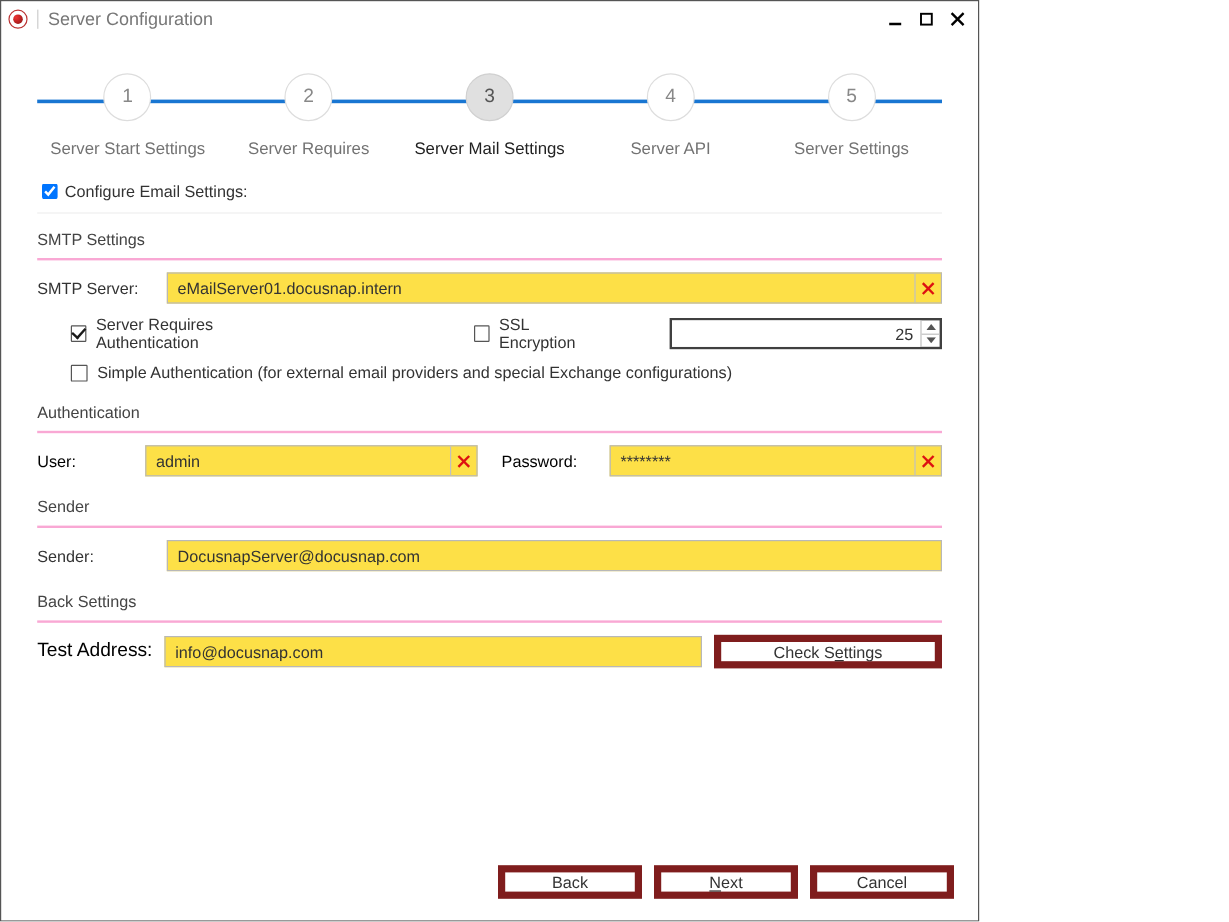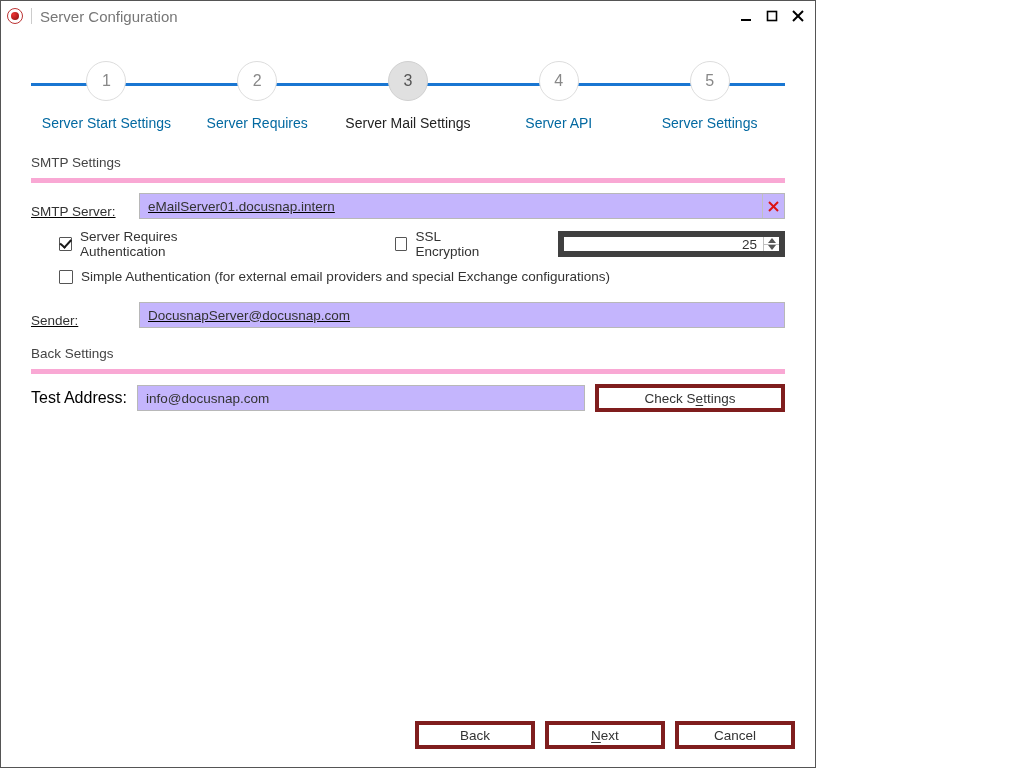--- a/index.html
+++ b/index.html
@@ -16,49 +16,49 @@
   .winbtn { width: 14px; height: 14px; display: flex; align-items: center; justify-content: center; cursor: default; }
   .winbtn svg { display: block; }
   
   .stepper-wrap { padding: 30px 30px 12px 30px; }
   .stepper { position: relative; height: 70px; }
   .step-line { position: absolute; top: 22px; left: 0; right: 0; height: 3px; background: #1976d2; }
   .steps { position: absolute; inset: 0; display: flex; justify-content: space-between; align-items: flex-start; }
   .step { width: 190px; text-align: center; position: relative; }
   .step-circle { width: 40px; height: 40px; border-radius: 50%; background: #fff; border: 1px solid #ddd; margin: 0 auto; display: flex; align-items: center; justify-content: center; color: #888; font-size: 16px; position: relative; z-index: 2; }
   .step-circle.active { background: #e0e0e0; border-color: #d0d0d0; color: #555; }
-  .step-label { margin-top: 14px; font-size: 14px; color: #0369a1; }
+  .step-label { margin-top: 14px; font-size: 14px; color: #737373; }
   .step-label.active { color: #222; }
   
   .content { flex: 1; padding: 4px 30px 0 30px; overflow: hidden; }
   .cfg-row { display: flex; align-items: center; font-size: 13.5px; color: #333; padding: 3px 0 8px 0; border-bottom: 1px solid #eee; margin-bottom: 14px; }
   .cfg-row input[type="checkbox"] { margin-right: 6px; }
-  .section-title { font-size: 13.5px; color: #444; margin: 8px 0 10px 0; border-bottom: 5px solid #f9a8d4; padding-bottom: 8px; }
-  .field-row { display: flex; align-items: flex-end; margin: 10px 0; text-decoration: underline; }
+  .section-title { font-size: 13.5px; color: #444; margin: 8px 0 10px 0; border-bottom: 2px solid #f9a8d4; padding-bottom: 8px; }
+  .field-row { display: flex; align-items: center; margin: 10px 0; }
   .field-row .lbl { font-size: 13.5px; color: #333; width: 108px; }
   .field-row .lbl-wide { width: 108px; }
-  .textinput { flex: 1; height: 26px; border: 1px solid #b8b8b8; background: #c4b5fd; display: flex; align-items: center; }
+  .textinput { flex: 1; height: 26px; border: 1px solid #b8b8b8; background: #fde047; display: flex; align-items: center; }
   .textinput input { flex: 1; border: none; outline: none; height: 100%; padding: 0 8px; font-size: 13.5px; color: #333; background: transparent; }
   .textinput .clearbtn { width: 22px; height: 100%; display: flex; align-items: center; justify-content: center; cursor: pointer; }
   .textinput .clearbtn.bordered { border-left: 1px solid #c0c0c0; }
   .clearbtn svg { display: block; }
   .check-row { display: flex; align-items: center; margin: 10px 0 10px 4px; gap: 60px; padding-left: 24px; }
   .check-item { display: flex; align-items: center; font-size: 13.5px; color: #333; gap: 8px; }
   .chk { width: 14px; height: 14px; border: 1px solid #555; background: #fff; display: inline-flex; align-items: center; justify-content: center; border-radius: 1px; }
   .chk.checked::after { content: ""; width: 9px; height: 4.5px; border-left: 2px solid #1a1a1a; border-bottom: 2px solid #1a1a1a; transform: rotate(-48deg); margin-top: -3px; }
-  .numbox { width: 252px; height: 26px; border: 6px solid #404040; display: flex; align-items: stretch; margin-left: auto; }
+  .numbox { width: 252px; height: 26px; border: 2px solid #404040; display: flex; align-items: stretch; margin-left: auto; }
   .numbox input { flex: 1; border: none; outline: none; text-align: right; padding: 0 6px; font-size: 13.5px; color: #333; }
   .numbox .spinners { width: 16px; display: flex; flex-direction: column; border-left: 1px solid #c0c0c0; }
   .numbox .spin { flex: 1; display: flex; align-items: center; justify-content: center; cursor: pointer; }
   .numbox .spin + .spin { border-top: 1px solid #c0c0c0; }
   .auth-row { display: flex; align-items: center; gap: 20px; margin: 10px 0; }
   .auth-col { display: flex; align-items: center; flex: 1; }
   .auth-col .lbl { width: 90px; font-size: 13.5px; }
   .auth-col .textinput { flex: 1; }
-  .btn { height: 28px; min-width: 120px; border: 4px solid #7f1d1d; background: #fff; font-size: 13.5px; color: #333; display: inline-flex; align-items: center; justify-content: center; cursor: pointer; }
+  .btn { height: 28px; min-width: 120px; border: 6px solid #7f1d1d; background: #fff; font-size: 13.5px; color: #333; display: inline-flex; align-items: center; justify-content: center; cursor: pointer; }
   .btn-row-test { display: flex; align-items: center; gap: 10px; margin: 10px 0; }
   .btn-row-test .textinput { flex: 1; }
   .btn-row-test .btn { width: 190px; }
   .underl { text-decoration: underline; text-underline-offset: 2px; }
   
   .footer { padding: 16px 20px 18px 30px; display: flex; justify-content: flex-end; gap: 10px; }
   .footer .btn { width: 120px; }
 </style>
 </head>
 <body>
@@ -113,20 +113,24 @@
         <div class="step">
           <div class="step-circle">5</div>
           <div class="step-label">Server Settings</div>
         </div>
       </div>
     </div>
   </div>
 
   <div class="content">
 
+    <div class="cfg-row">
+      <input type="checkbox" checked="" style="">
+      <span>Configure Email Settings:</span>
+    </div>
 
     <div class="section-title">SMTP Settings</div>
 
     <div class="field-row">
       <div class="lbl lbl-wide">SMTP Server:</div>
       <div class="textinput">
         <input type="text" value="eMailServer01.docusnap.intern" style="">
         <div class="clearbtn bordered">
           <svg width="13" height="13" viewBox="0 0 13 13">
               <line x1="2" y1="2" x2="11" y2="11" stroke="#d11" stroke-width="2"></line>
@@ -162,22 +166,50 @@
       </div>
     </div>
 
     <div class="check-row" style="margin-top:6px; margin-bottom:18px;">
       <label class="check-item">
         <span class="chk"></span>
         <span>Simple Authentication (for external email providers and special Exchange configurations)</span>
       </label>
     </div>
 
-
-
+    <div class="section-title">Authentication</div>
+
+    <div class="auth-row">
+      <div class="auth-col">
+        <div class="lbl">User:</div>
+        <div class="textinput">
+          <input type="text" value="admin" style="">
+          <div class="clearbtn bordered">
+            <svg width="13" height="13" viewBox="0 0 13 13">
+                <line x1="2" y1="2" x2="11" y2="11" stroke="#d11" stroke-width="2"></line>
+                <line x1="11" y1="2" x2="2" y2="11" stroke="#d11" stroke-width="2"></line>
+              </svg>
+          </div>
+        </div>
+      </div>
+      <div class="auth-col">
+        <div class="lbl" style="width:90px;">Password:</div>
+        <div class="textinput">
+          <input type="text" value="********" style="">
+          <div class="clearbtn bordered">
+            <svg width="13" height="13" viewBox="0 0 13 13">
+                <line x1="2" y1="2" x2="11" y2="11" stroke="#d11" stroke-width="2"></line>
+                <line x1="11" y1="2" x2="2" y2="11" stroke="#d11" stroke-width="2"></line>
+              </svg>
+          </div>
+        </div>
+      </div>
+    </div>
+
+    <div class="section-title" style="margin-top:18px;">Sender</div>
     <div class="field-row">
       <div class="lbl lbl-wide">Sender:</div>
       <div class="textinput">
         <input type="text" value="DocusnapServer@docusnap.com" style="">
       </div>
     </div>
 
     <div class="section-title" style="margin-top:18px;">Back Settings</div>
     <div class="btn-row-test">
       <div class="lbl lbl-wide">Test Address:</div>

